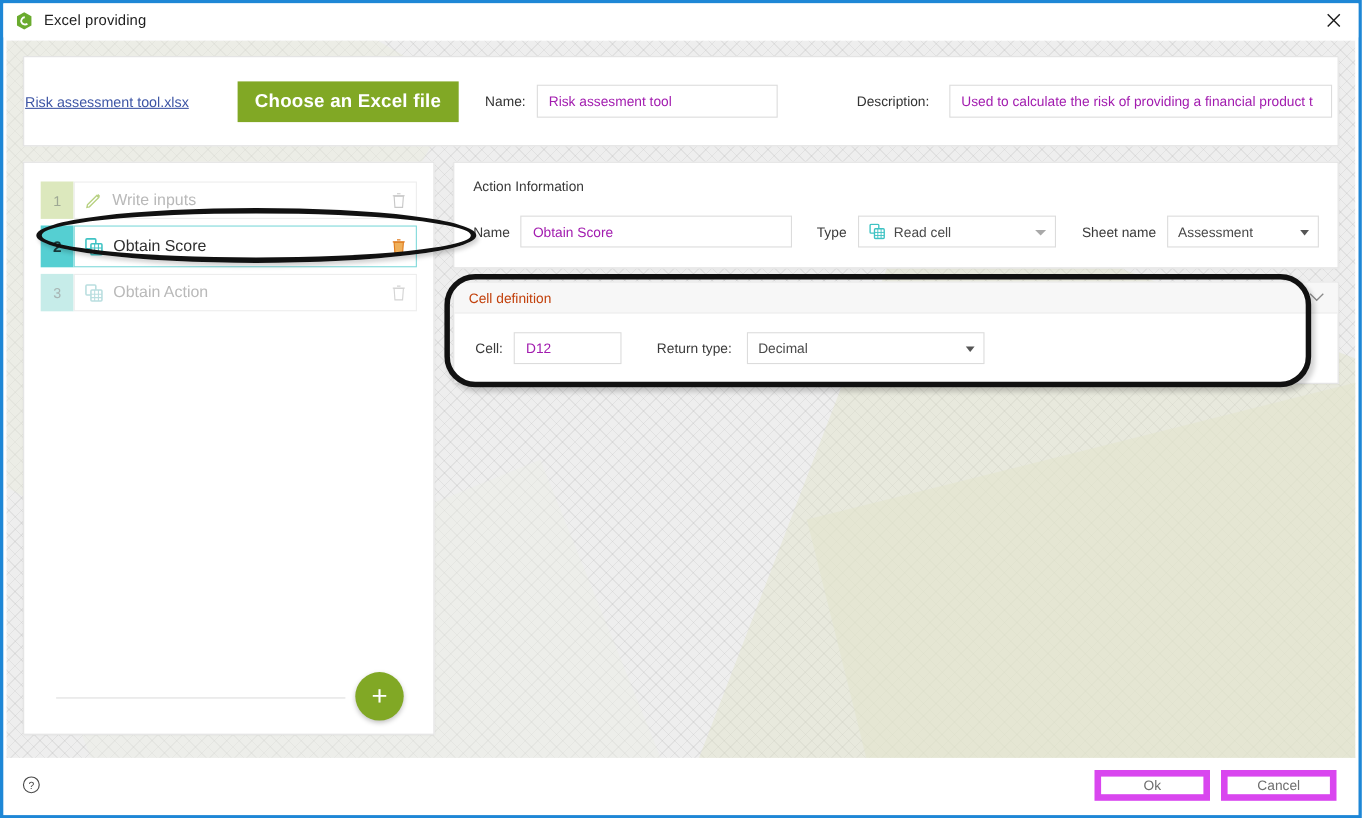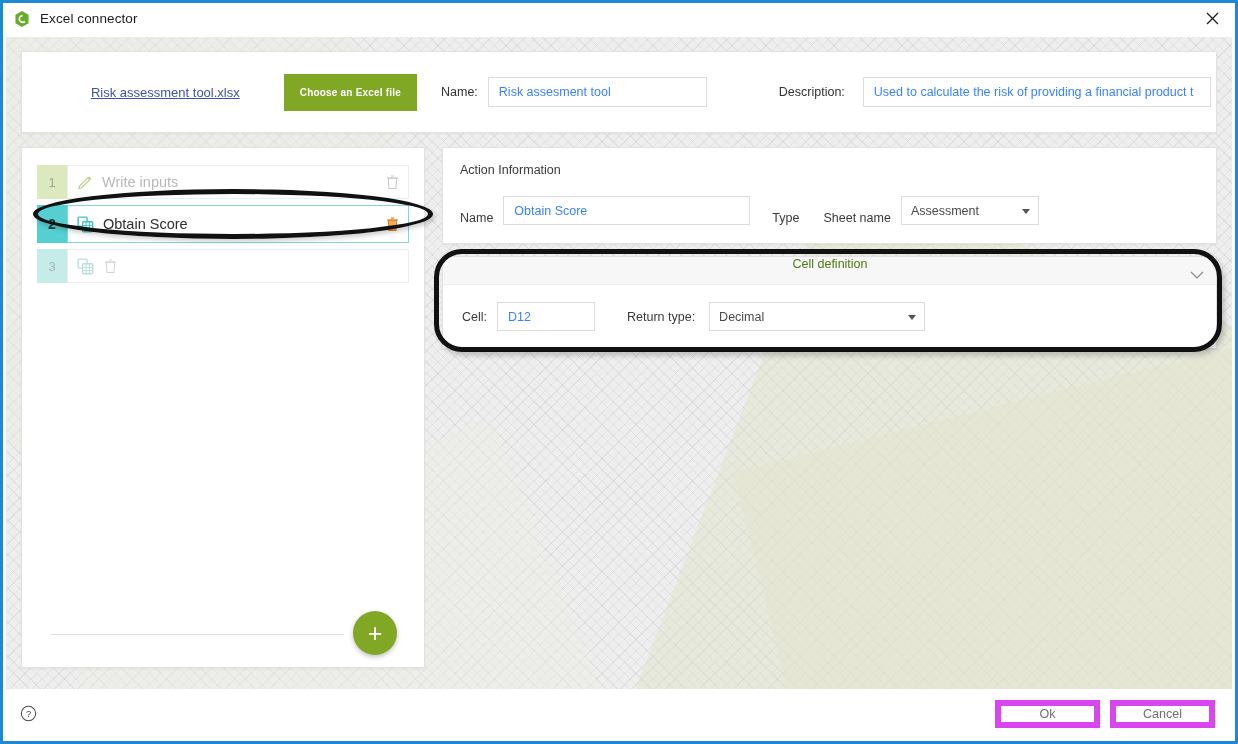--- a/index.html
+++ b/index.html
@@ -101,21 +101,21 @@
   }
   .file-link {
     font-size: 13px;
     color: #3d55a5;
     text-decoration: underline;
     cursor: pointer;
   }
   .choose-btn {
     background: #81a825;
     color: #ffffff;
-    font-size: 10px;
+    font-size: 17px;
     font-weight: bold;
     border: none;
     padding: 0 16px;
     height: 37px;
     cursor: pointer;
     font-family: "Liberation Sans", sans-serif;
     letter-spacing: .2px;
   }
   .file-right {
     flex: 1;
@@ -123,21 +123,21 @@
     align-items: center;
     padding-left: 24px;
     gap: 10px;
   }
   .fld-label { font-size: 12.5px; color: #333; white-space: nowrap; }
   .txtinput {
     border: 1px solid #dcdcdc;
     background: #fff;
     height: 30px;
     font-size: 12.5px;
-    color: #3b82f6;
+    color: #a21caf;
     padding: 0 10px;
     font-family: "Liberation Sans", sans-serif;
     outline: none;
   }
   .inp-name-top { width: 219px; }
   .inp-desc-top { width: 348px; margin-left: 8px; }
 
   
   .split { display: flex; gap: 17px; margin-top: 14px; }
 
@@ -215,21 +215,21 @@
     cursor: pointer;
     box-shadow: 0 2px 5px rgba(0,0,0,.25);
     font-weight: 300;
   }
 
   
   .right-col { flex: 1; }
 
   .info-card { padding: 15px 17px 18px 17px; }
   .section-title { font-size: 12.5px; color: #3a3a3a; margin-bottom: 19px; }
-  .info-row { display: flex; align-items: flex-end; gap: 10px; }
+  .info-row { display: flex; align-items: center; gap: 10px; }
   .inp-action-name { width: 247px; height: 29px; }
 
   .selectbox {
     position: relative;
     border: 1px solid #dcdcdc;
     background: #fff;
     height: 29px;
     display: flex;
     align-items: center;
     font-size: 12.5px;
@@ -262,23 +262,22 @@
   .celldef-wrap { position: relative; margin-top: 12px; }
   .celldef-card { }
   .celldef-head {
     height: 28px;
     background: #f7f7f7;
     border-bottom: 1px solid #ededed;
     display: flex;
     align-items: center;
     padding: 0 12px 0 13px;
     font-size: 12.5px;
-    color: #4d7c0f;
-    cursor: pointer;
-    flex-direction: column;
+    color: #c2410c;
+    cursor: pointer;
   }
   .celldef-head .chev { margin-left: auto; }
   .celldef-body {
     height: 63px;
     display: flex;
     align-items: center;
     padding-left: 19px;
     gap: 10px;
   }
   .inp-cell { width: 98px; height: 29px; }
@@ -318,21 +317,21 @@
   }
 </style>
 </head>
 <body>
 
 <div class="titlebar">
   <svg class="title-icon" viewBox="0 0 20 20">
     <path d="M10 1.2 L17.3 5.4 L17.3 14.6 L10 18.8 L2.7 14.6 L2.7 5.4 Z" fill="#6aab2e"></path>
     <path d="M10.6 5.4 a4.6 4.6 0 1 0 3.3 7.9 l-1.5-1.3 a2.7 2.7 0 1 1 -1.8-4.7 z" fill="#ffffff"></path>
   </svg>
-  <span class="title-text">Excel connector</span>
+  <span class="title-text">Excel providing</span>
   <div class="close-btn">
     <svg width="13" height="13" viewBox="0 0 13 13">
       <path d="M1 1 L12 12 M12 1 L1 12" stroke="#1d1d1d" stroke-width="1.3" fill="none"></path>
     </svg>
   </div>
 </div>
 
 <div class="stage">
   <div class="deco deco3"></div>
   <div class="deco deco4"></div>
@@ -390,20 +389,21 @@
         </div>
 
         <div class="act-row row-3">
           <div class="act-num">3</div>
           <div class="act-main">
             <svg width="17" height="17" viewBox="0 0 18 18">
               <rect x="1.2" y="1.2" width="9.5" height="9.5" rx="1" fill="none" stroke="#b9dedf" stroke-width="1.5"></rect>
               <rect x="6" y="6" width="10.6" height="10.6" rx="1" fill="#ffffff" stroke="#b9dedf" stroke-width="1.5"></rect>
               <path d="M6 10 h10.6 M6 13.3 h10.6 M9.6 6 v10.6 M13.2 6 v10.6" stroke="#b9dedf" stroke-width="1"></path>
             </svg>
+            <span class="act-label">Obtain Action</span>
             <svg class="act-trash" viewBox="0 0 16 17">
               <path d="M3.5 4.5 h9 l-.8 11 h-7.4 z" fill="none" stroke="#d4d4d4" stroke-width="1.1"></path>
               <path d="M2.2 4.2 h11.6 M6.3 2.2 h3.4" stroke="#d4d4d4" stroke-width="1.1" fill="none"></path>
             </svg>
           </div>
         </div>
 
         <div class="ring ring-row2"></div>
 
         <div class="act-divider"></div>
@@ -412,20 +412,29 @@
 
       <div class="right-col">
 
         <div class="card info-card">
           <div class="section-title">Action Information</div>
           <div class="info-row">
             <span class="lbl-inline">Name</span>
             <input class="txtinput inp-action-name" type="text" value="Obtain Score" style="">
 
             <span class="lbl-inline" style="margin-left:12px">Type</span>
+            <div class="selectbox sel-type">
+              <svg width="15" height="15" viewBox="0 0 18 18">
+                <rect x="1.2" y="1.2" width="9.5" height="9.5" rx="1" fill="none" stroke="#3fc3c4" stroke-width="1.5"></rect>
+                <rect x="6" y="6" width="10.6" height="10.6" rx="1" fill="#ffffff" stroke="#3fc3c4" stroke-width="1.5"></rect>
+                <path d="M6 10 h10.6 M6 13.3 h10.6 M9.6 6 v10.6 M13.2 6 v10.6" stroke="#3fc3c4" stroke-width="1"></path>
+              </svg>
+              <span>Read cell</span>
+              <span class="caret-lg"></span>
+            </div>
 
             <span class="lbl-inline" style="margin-left:14px">Sheet name</span>
             <div class="selectbox sel-sheet">
               <span>Assessment</span>
               <span class="caret-sm"></span>
             </div>
           </div>
         </div>
 
         <div class="celldef-wrap">

